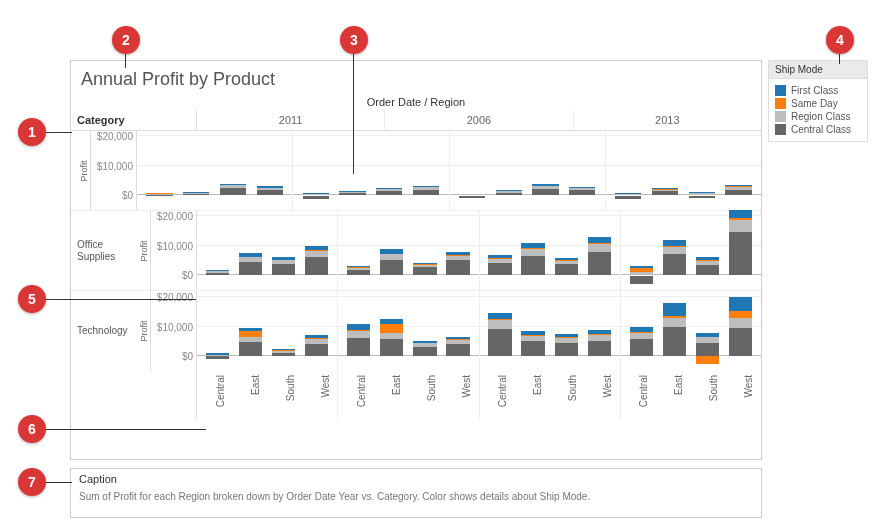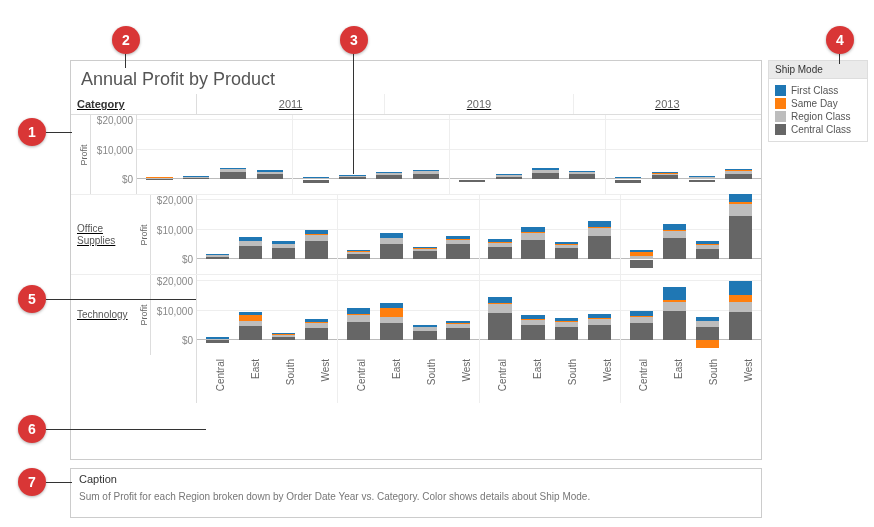--- a/index.html
+++ b/index.html
@@ -28,21 +28,20 @@
     font-weight: 400;
   }
   .super-header {
     text-align: center;
     font-size: 11px;
     color: #333;
     padding: 2px 0;
   }
   .grid {
     position: relative;
-    text-decoration: underline;
   }
   .header-row {
     display: flex;
     border-bottom: 1px solid #ddd;
   }
   .cat-header {
     width: 80px;
     font-size: 11px;
     font-weight: bold;
     color: #333;
@@ -246,26 +245,27 @@
   </div>
 <div class="leader" style="left:46px; top:429px; width:160px; height:1px;"></div>
 
 <div class="callout" style="left:18px; top:468px;">
     <span>7</span>
   </div>
 <div class="leader" style="left:46px; top:482px; width:26px; height:1px;"></div>
 
 <div class="main-panel">
   <div class="title">Annual Profit by Product</div>
+  <div class="super-header">Order Date / Region</div>
   <div class="grid">
     <div class="header-row">
       <div class="cat-header" style="width:126px;">Category</div>
       <div id="year-headers" style="flex:1; display:flex;">
           <div class="year-header">2011</div>
-          <div class="year-header">2019</div>
+          <div class="year-header">2006</div>
           <div class="year-header">2013</div>
         </div>
     </div>
     <div id="rows">
         <div class="row">
           <div class="axis-label-v">
             <span class="rot">Profit</span>
           </div>
           <div class="axis-ticks">
             <div class="tick" style="bottom: 74.0741px;">$20,000</div>

